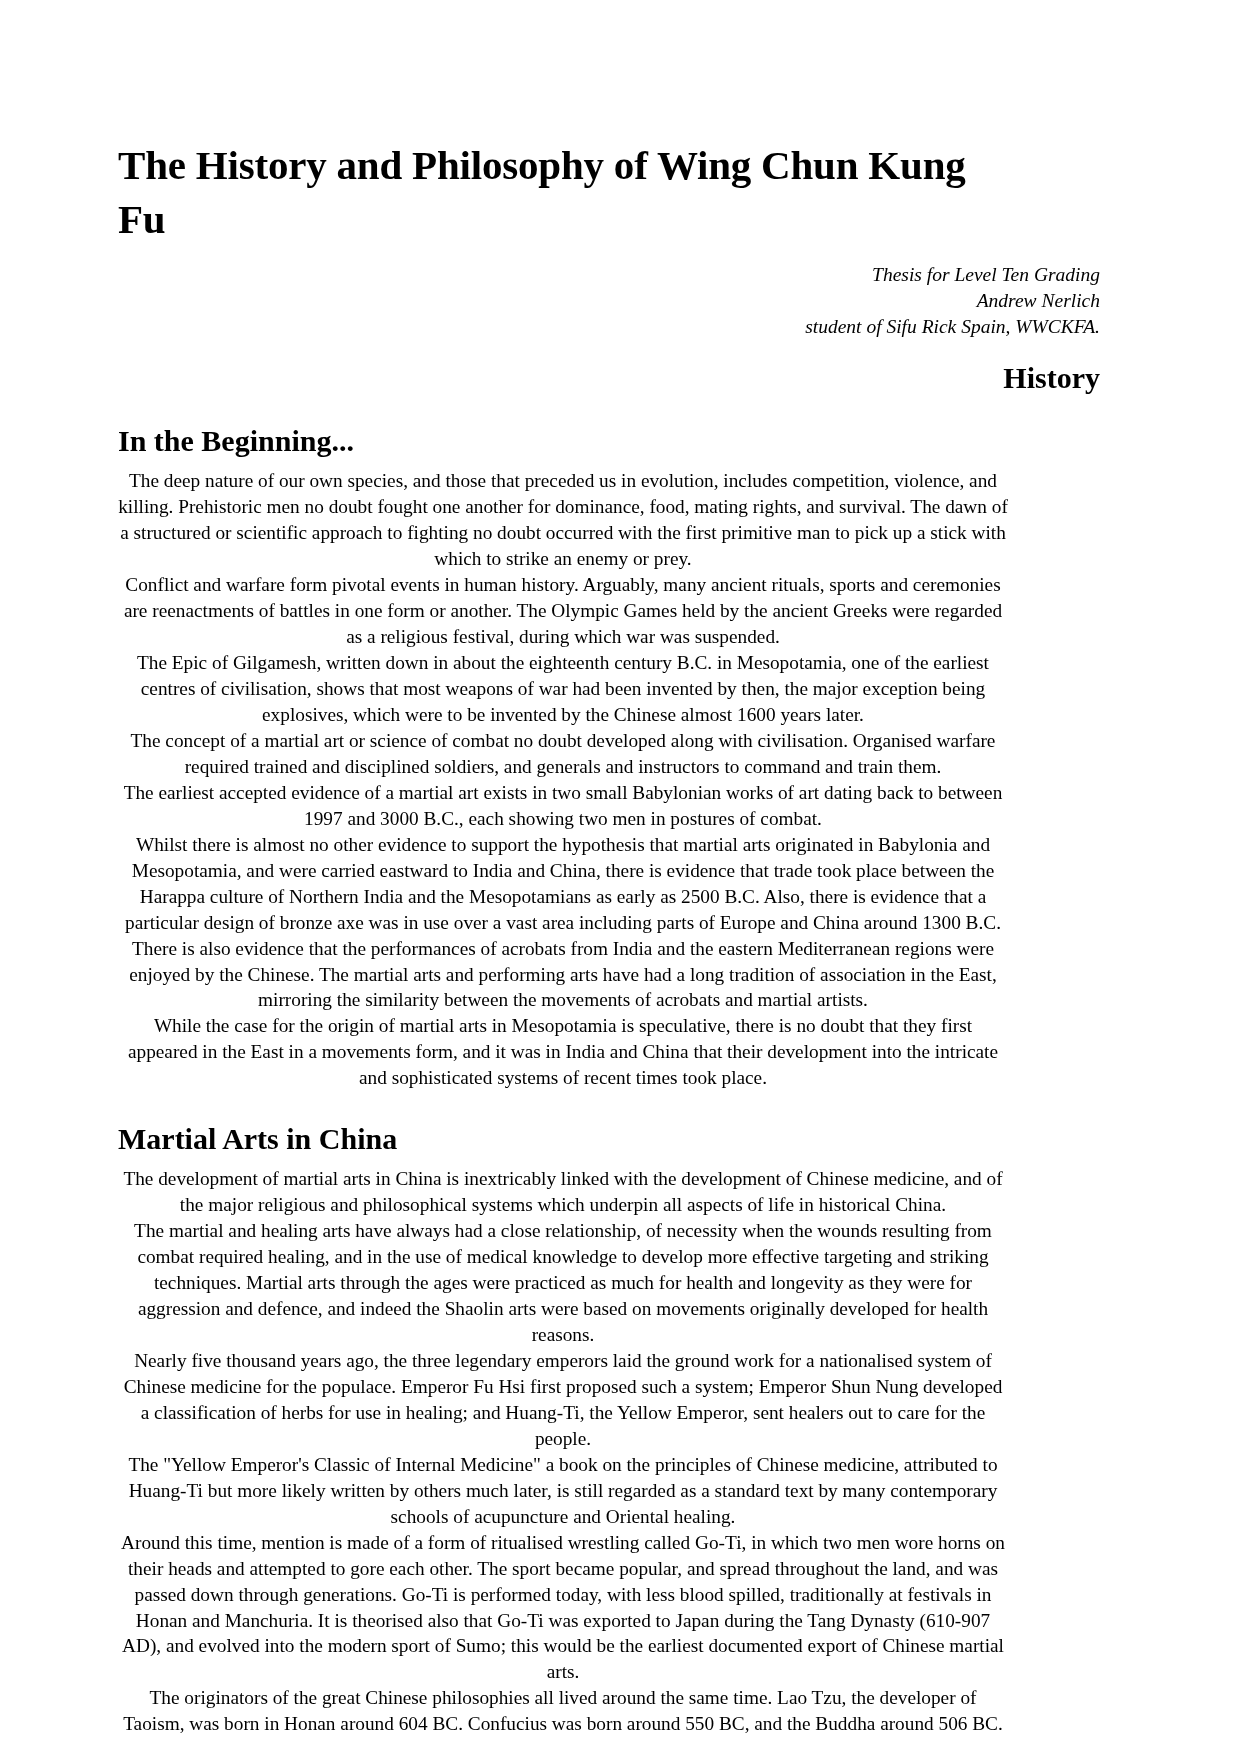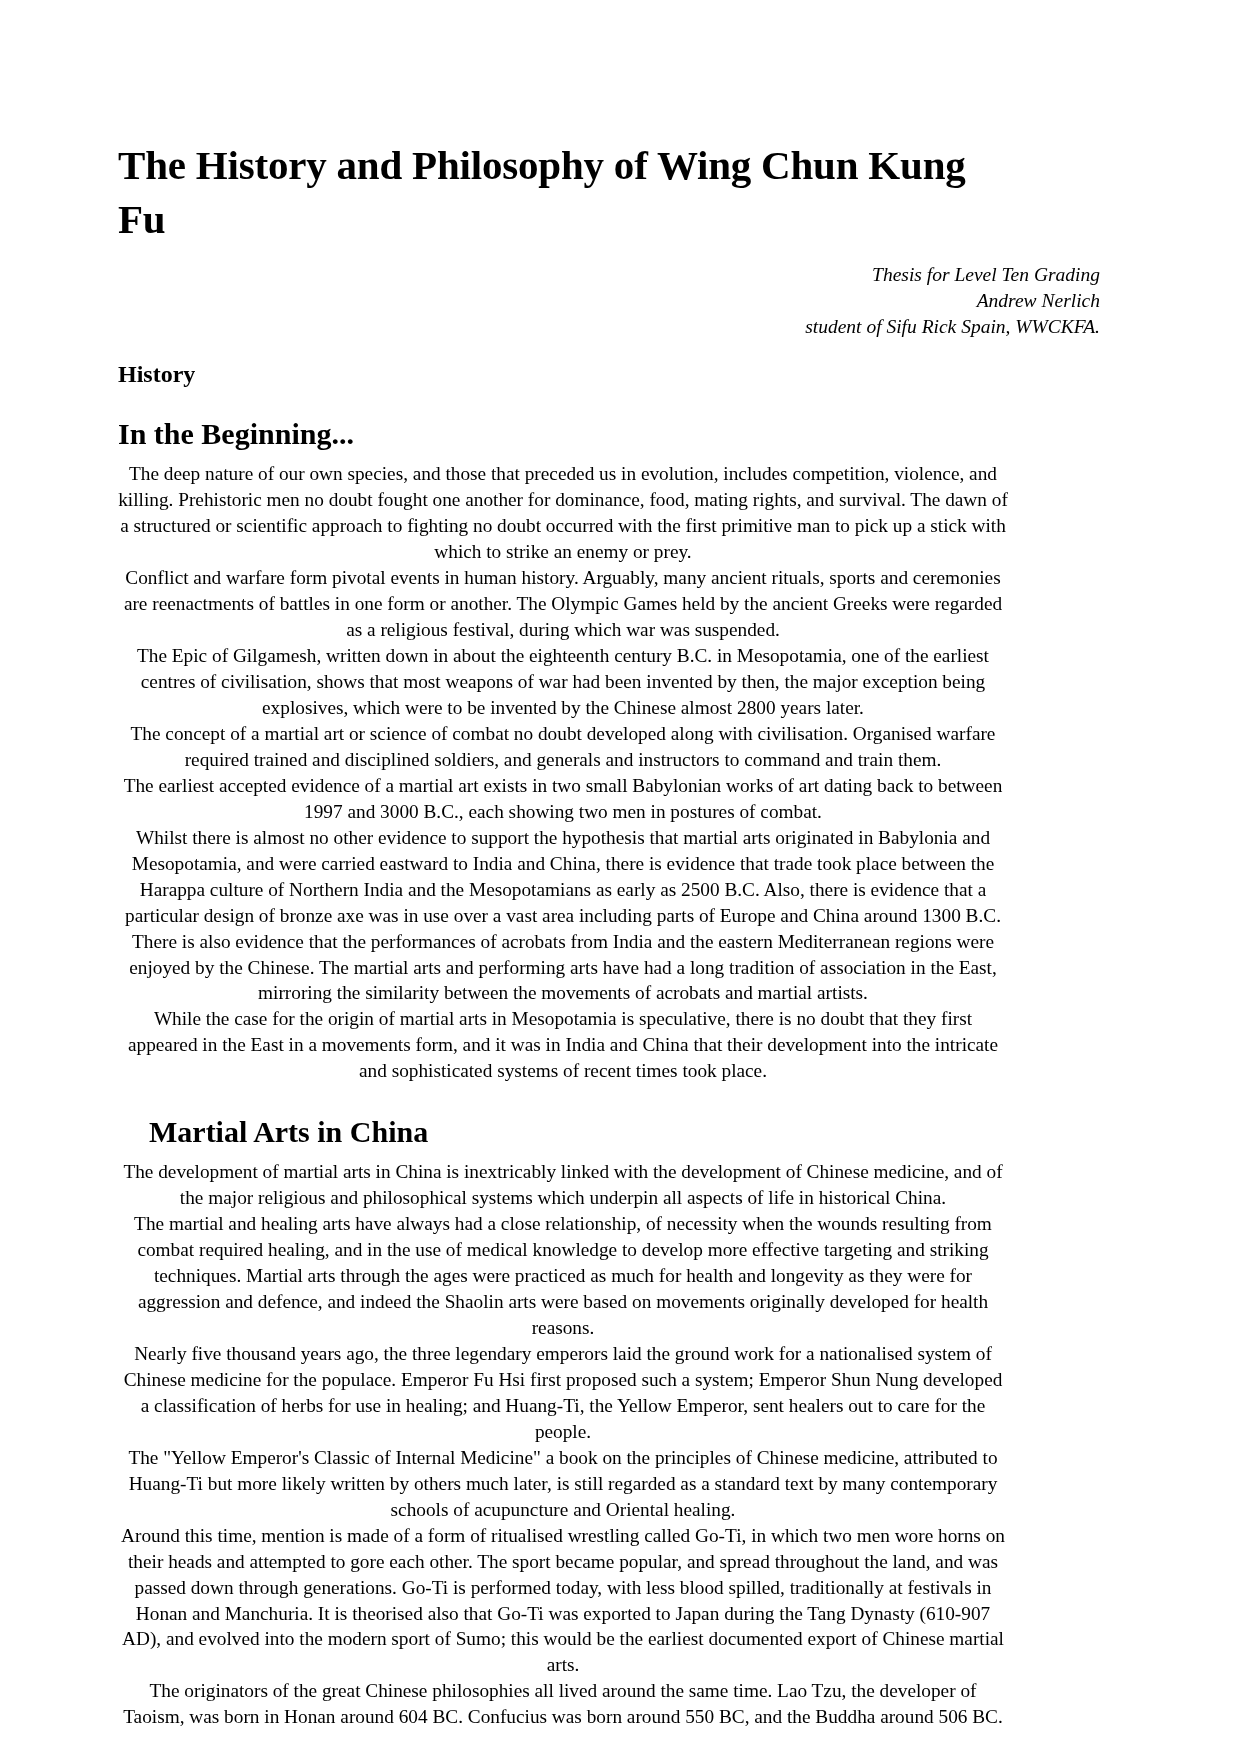--- a/index.html
+++ b/index.html
@@ -32,33 +32,33 @@
   .byline {
     text-align: right;
     font-style: italic;
     font-size: 19.5px;
     line-height: 1.32;
     margin: 12px 0 0 0;
     padding-right: 22px;
   }
   .byline div { white-space: nowrap; }
   .part-title {
-    text-align: left;
-    font-size: 24px;
+    text-align: right;
+    font-size: 30px;
     font-weight: bold;
     margin: 22px 0 0 0;
     padding-right: 22px;
   }
   .section-heading {
     font-size: 30px;
     font-weight: bold;
     margin: 28px 0 9px 0;
     line-height: 1.2;
   }
-  .section-heading.tight { margin-top: 30px; margin-left: 31px; }
+  .section-heading.tight { margin-top: 30px; }
   .body-block p {
     font-size: 19.3px;
     line-height: 1.345;
     margin: 0;
     text-align: center;
     max-width: 890px;
     hyphens: none;
   }
 </style>
 </head>
@@ -74,21 +74,21 @@
     <div>student of Sifu Rick Spain, WWCKFA.</div>
   </div>
 
   <h2 class="part-title">History</h2>
 
   <h3 class="section-heading">In the Beginning...</h3>
 
   <div class="body-block">
     <p>The deep nature of our own species, and those that preceded us in evolution, includes competition, violence, and killing. Prehistoric men no doubt fought one another for dominance, food, mating rights, and survival. The dawn of a structured or scientific approach to fighting no doubt occurred with the first primitive man to pick up a stick with which to strike an enemy or prey.</p>
     <p>Conflict and warfare form pivotal events in human history. Arguably, many ancient rituals, sports and ceremonies are reenactments of battles in one form or another. The Olympic Games held by the ancient Greeks were regarded as a religious festival, during which war was suspended.</p>
-    <p>The Epic of Gilgamesh, written down in about the eighteenth century B.C. in Mesopotamia, one of the earliest centres of civilisation, shows that most weapons of war had been invented by then, the major exception being explosives, which were to be invented by the Chinese almost 2800 years later.</p>
+    <p>The Epic of Gilgamesh, written down in about the eighteenth century B.C. in Mesopotamia, one of the earliest centres of civilisation, shows that most weapons of war had been invented by then, the major exception being explosives, which were to be invented by the Chinese almost 1600 years later.</p>
     <p>The concept of a martial art or science of combat no doubt developed along with civilisation. Organised warfare required trained and disciplined soldiers, and generals and instructors to command and train them.</p>
     <p>The earliest accepted evidence of a martial art exists in two small Babylonian works of art dating back to between 1997 and 3000 B.C., each showing two men in postures of combat.</p>
     <p>Whilst there is almost no other evidence to support the hypothesis that martial arts originated in Babylonia and Mesopotamia, and were carried eastward to India and China, there is evidence that trade took place between the Harappa culture of Northern India and the Mesopotamians as early as 2500 B.C. Also, there is evidence that a particular design of bronze axe was in use over a vast area including parts of Europe and China around 1300 B.C. There is also evidence that the performances of acrobats from India and the eastern Mediterranean regions were enjoyed by the Chinese. The martial arts and performing arts have had a long tradition of association in the East, mirroring the similarity between the movements of acrobats and martial artists.</p>
     <p>While the case for the origin of martial arts in Mesopotamia is speculative, there is no doubt that they first appeared in the East in a movements form, and it was in India and China that their development into the intricate and sophisticated systems of recent times took place.</p>
   </div>
 
   <h3 class="section-heading tight">Martial Arts in China</h3>
 
   <div class="body-block">
     <p>The development of martial arts in China is inextricably linked with the development of Chinese medicine, and of the major religious and philosophical systems which underpin all aspects of life in historical China.</p>

